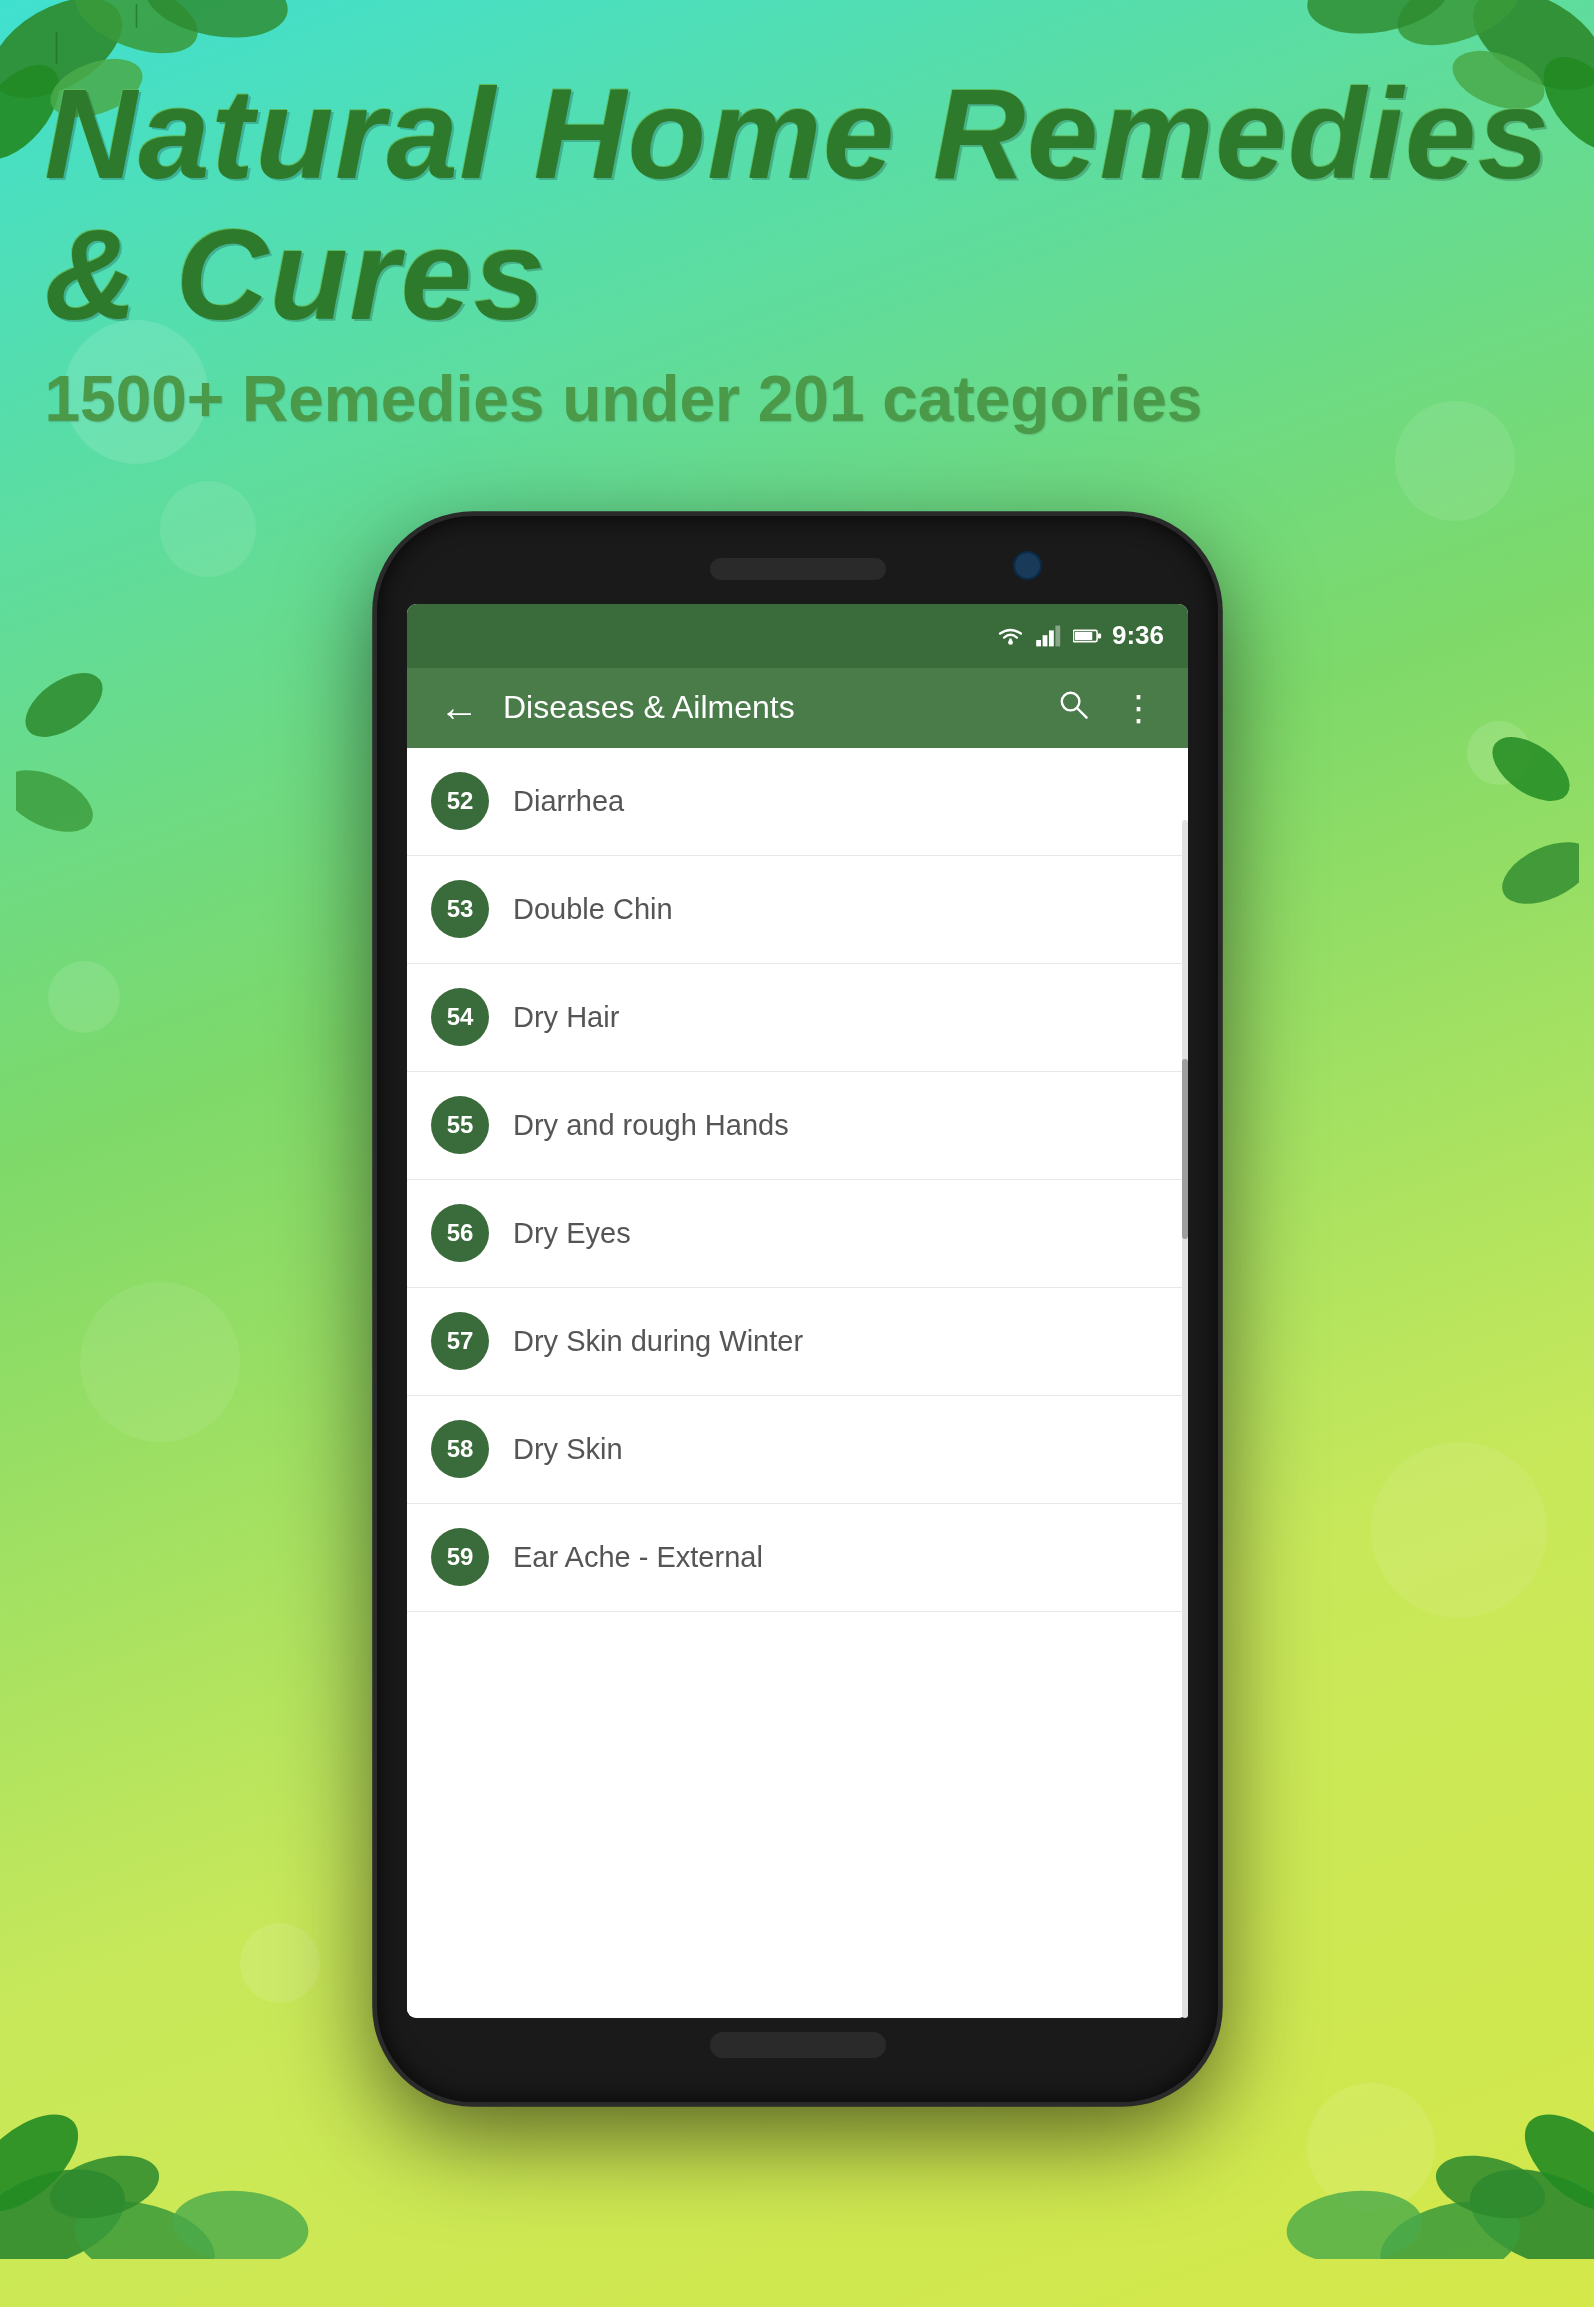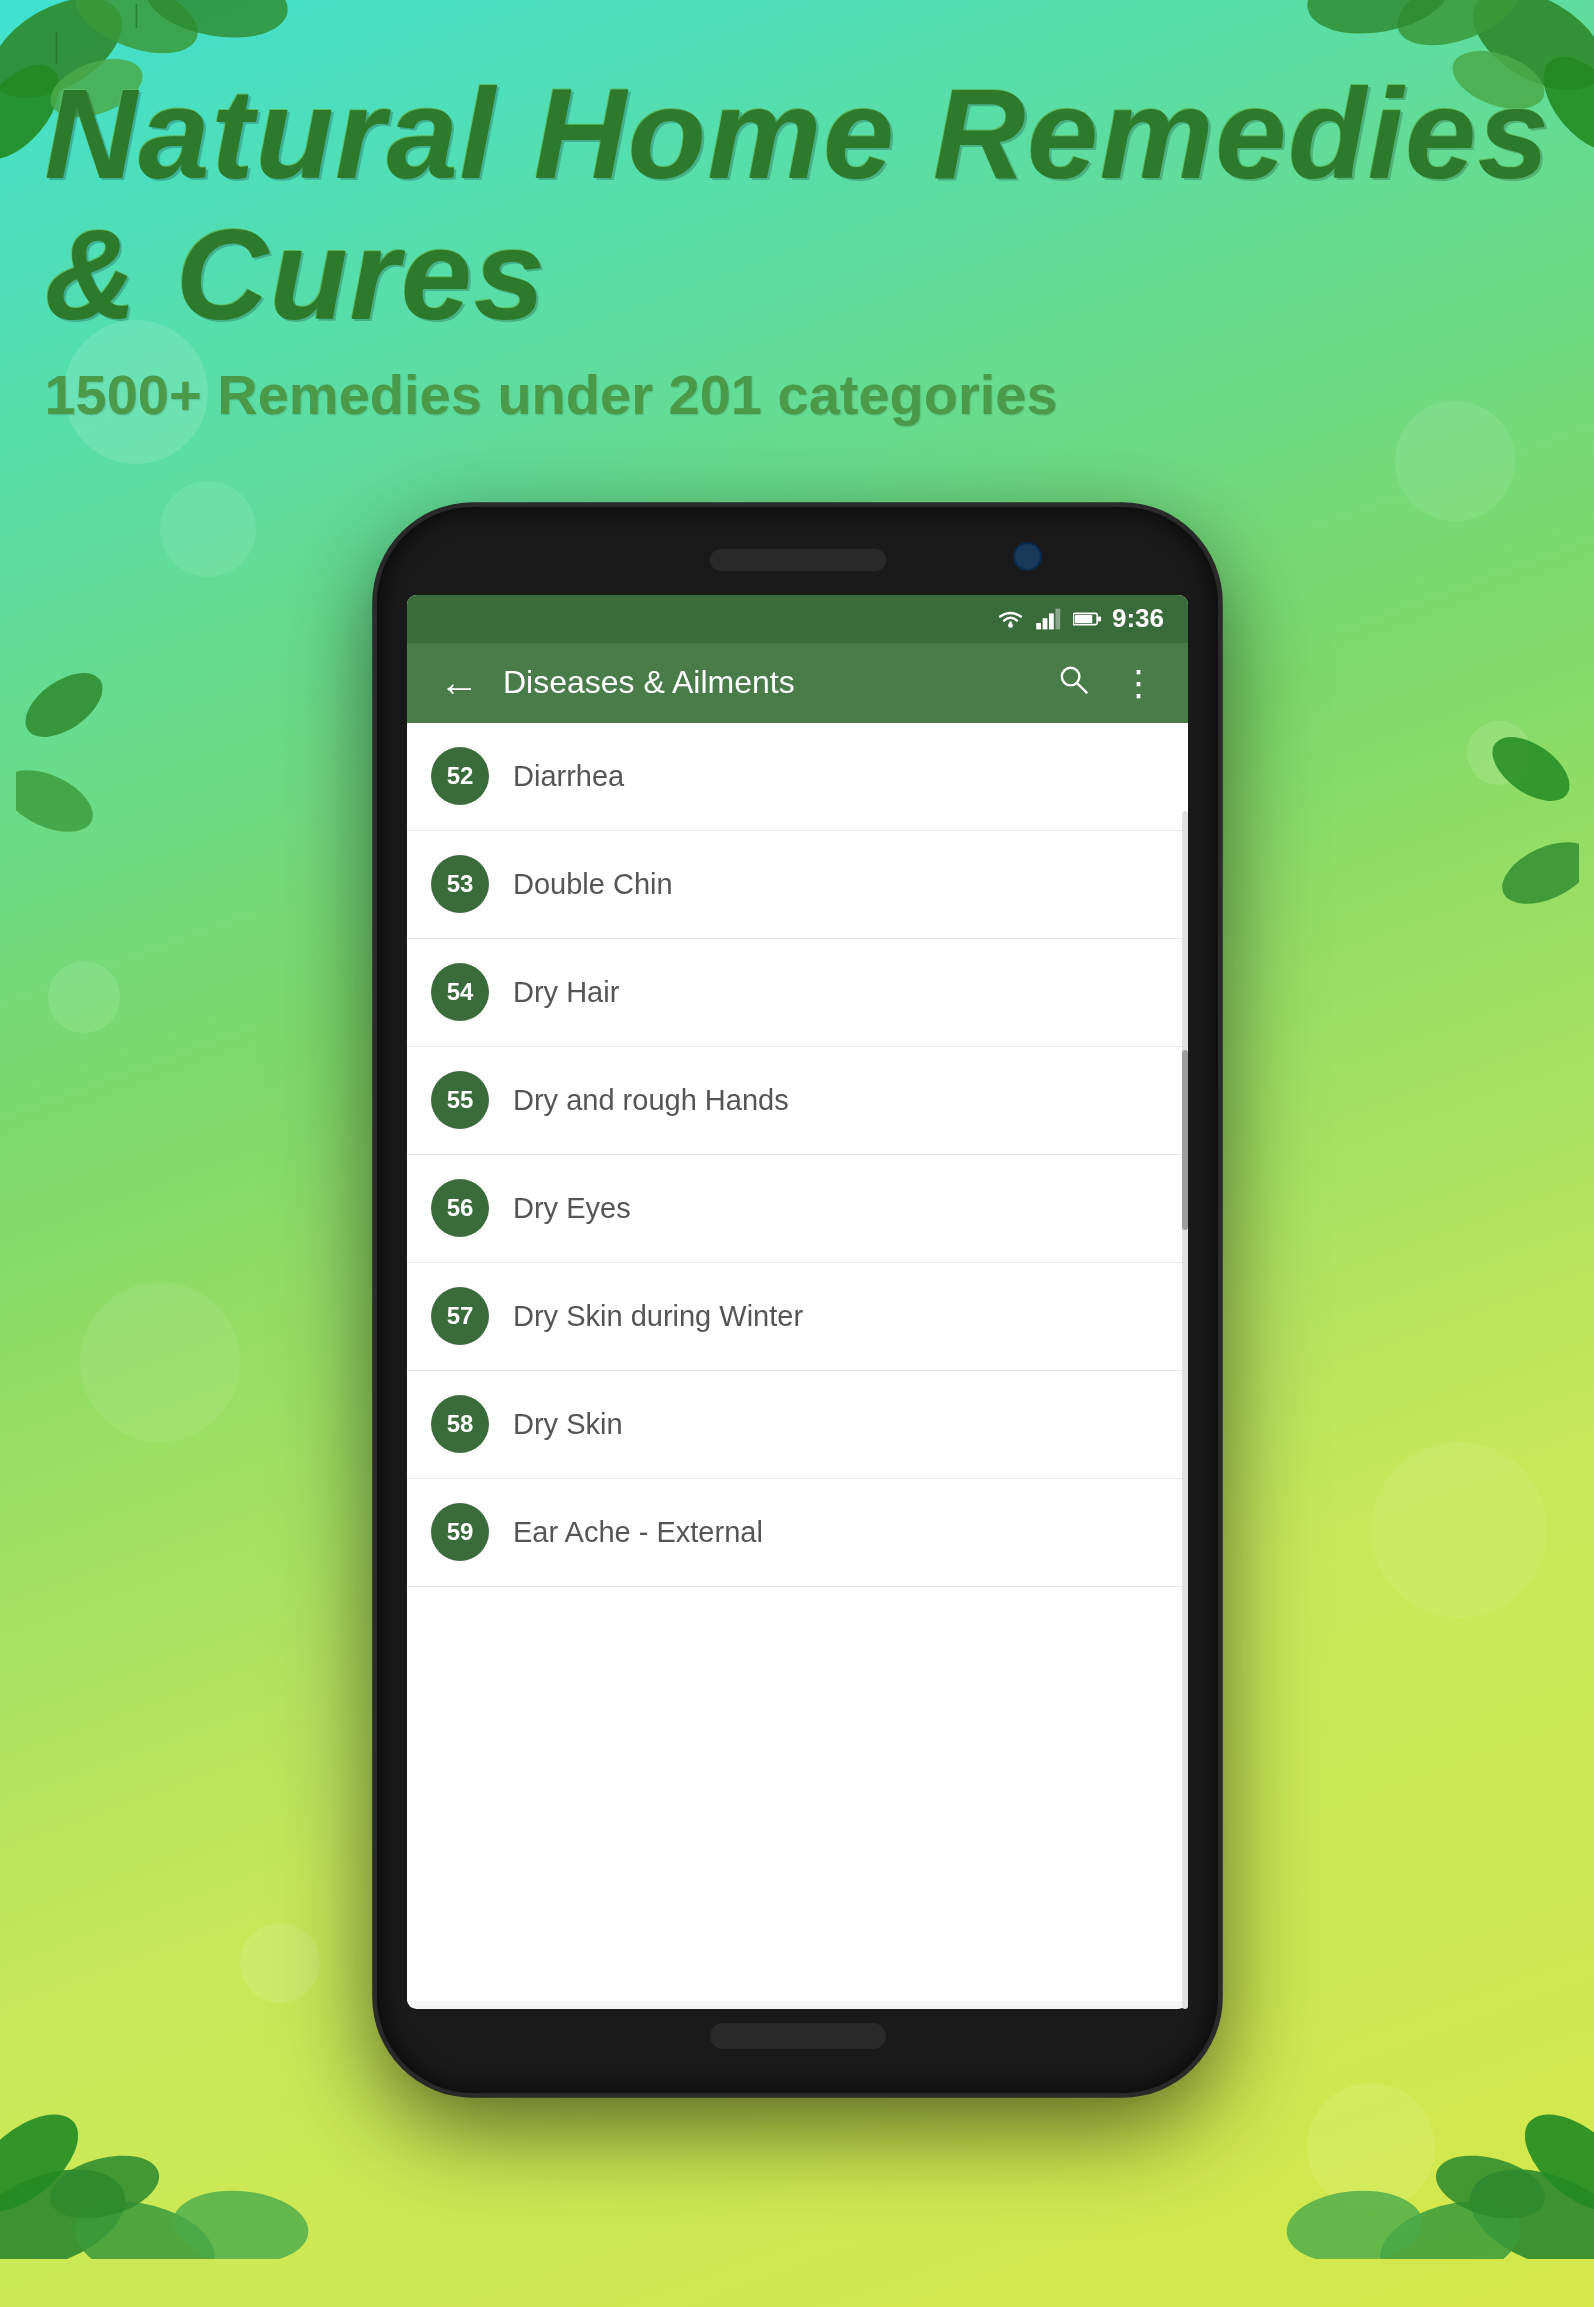--- a/index.html
+++ b/index.html
@@ -28,21 +28,21 @@
       font-size: 128px;
       font-weight: 900;
       color: #2d7a2d;
       text-shadow: 2.4px 2.4px 0px rgba(0,0,0,0.2), -0.8px -0.8px 0 #5dbb5d;
       line-height: 1.1;
       font-style: italic;
       letter-spacing: 1.6px;
     }
 
     .sub-title {
-      font-size: 56px;
+      font-size: 64px;
       color: #4a9a4a;
       font-weight: 600;
       margin-top: 16px;
       text-shadow: 0.8px 0.8px 1.6px rgba(0,0,0,0.15);
     }
 
     
     .phone-container {
       position: relative;
       width: 841px;
@@ -106,21 +106,21 @@
       left: 30px;
       right: 30px;
       bottom: 84px;
       background: #f5f5f5;
       overflow: hidden;
       border-radius: 9.6px;
     }
 
     
     .status-bar {
-      height: 48px;
+      height: 64px;
       background: #3a6b3a;
       display: flex;
       align-items: center;
       justify-content: flex-end;
       padding: 0 24px;
       gap: 9.6px;
     }
 
     .status-icons {
       display: flex;

